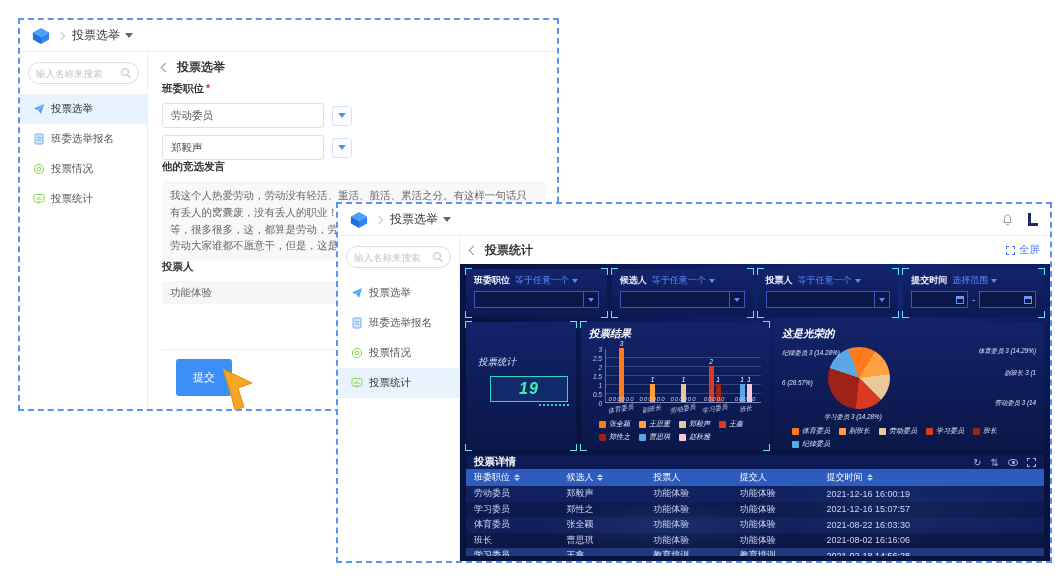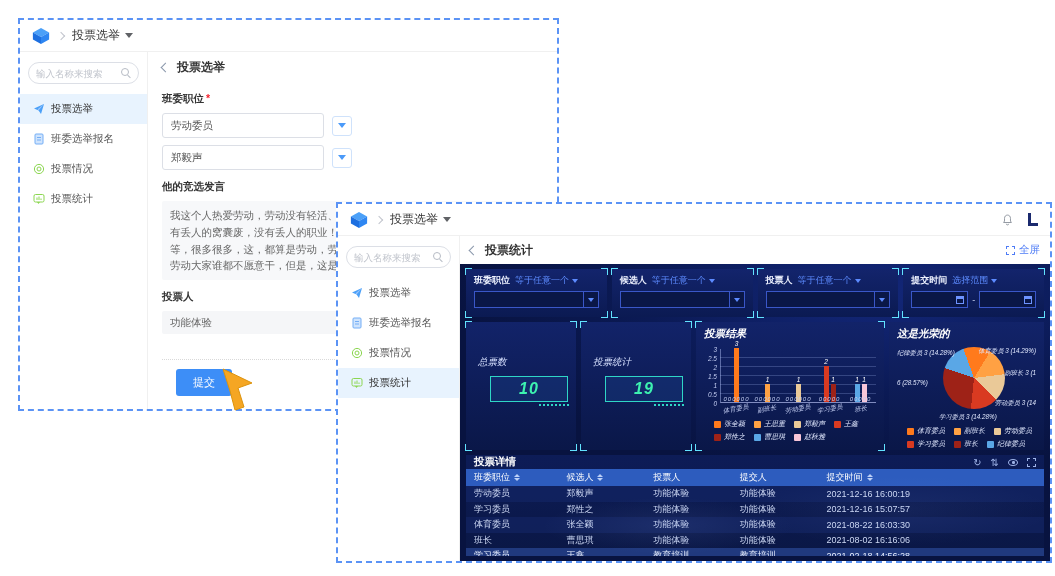--- a/index.html
+++ b/index.html
@@ -28,32 +28,32 @@
   .mag::after { content:''; position:absolute; width:4px; height:1px; background:#b7bcc5; transform:rotate(45deg); left:6px; top:8px; }
   .menu-item { height:30px; display:flex; align-items:center; gap:6px; padding-left:13px; font-size:10.5px; color:#555; cursor:pointer; }
   .menu-item.active { background:#e8f3fe; color:#333; }
   .menu-item svg { flex:none; }
 
   .content-title { height:30px; display:flex; align-items:center; padding:0 12px; font-size:12px; font-weight:bold; color:#333; gap:8px; }
   .back-chev { width:7px; height:7px; border-left:1.5px solid #8a97ab; border-bottom:1.5px solid #8a97ab; transform:rotate(45deg); }
 
   
   .w1-main { flex:1; display:flex; flex-direction:column; padding:0 12px 0 14px; overflow:hidden; }
-  .fld-label { font-size:10.5px; font-weight:bold; color:#333; margin-top:10px; }
+  .fld-label { font-size:10.5px; font-weight:bold; color:#333; }
   .req { color:#f5222d; margin-left:2px; }
   .select-row { display:flex; align-items:center; gap:8px; margin-top:7px; }
   .select-box { width:162px; height:25px; border:1px solid #dcdfe6; border-radius:3px; display:flex; align-items:center; padding:0 8px; font-size:10.5px; color:#555; background:#fff; }
   .caret-btn { width:20px; height:20px; border:1px solid #cfe2fb; border-radius:3px; display:flex; align-items:center; justify-content:center; background:#fff; }
   .caret-btn .caret-down { border-top-color:#4b9af9; }
   .speech { margin-top:7px; background:#f7f8fa; border-radius:2px; padding:6px 8px; font-size:10.5px; color:#666; line-height:1.6; }
   .voter-box { margin-top:7px; background:#f5f6f8; border-radius:2px; height:23px; display:flex; align-items:center; padding:0 8px; font-size:10.5px; color:#666; }
   .w1-spacer { flex:1; }
   .dotted-divider { border-top:1px dotted #d9d9d9; }
   .submit-row { padding:9px 0 13px 14px; }
-  .btn-primary { width:56px; height:27px; background:#3d8ef7; border:none; border-radius:3px; color:#fff; font-size:11px; cursor:pointer; }
+  .btn-primary { width:56px; height:37px; background:#3d8ef7; border:none; border-radius:3px; color:#fff; font-size:11px; cursor:pointer; }
 
   
   .w2-content { flex:1; display:flex; flex-direction:column; overflow:hidden; }
   .w2-titlebar { height:28px; display:flex; align-items:center; padding:0 10px; gap:8px; font-size:12px; font-weight:bold; color:#333; }
   .fullscreen-lk { margin-left:auto; display:flex; align-items:center; gap:4px; color:#4e7cf6; font-size:10.5px; font-weight:normal; cursor:pointer; }
   .fs-corner { width:9px; height:9px; position:relative; display:inline-block; color:inherit; }
   .fs-corner i { position:absolute; width:3px; height:3px; }
   .fs-corner i:nth-child(1){top:0;left:0;border-top:1.2px solid currentColor;border-left:1.2px solid currentColor;}
   .fs-corner i:nth-child(2){top:0;right:0;border-top:1.2px solid currentColor;border-right:1.2px solid currentColor;}
   .fs-corner i:nth-child(3){bottom:0;left:0;border-bottom:1.2px solid currentColor;border-left:1.2px solid currentColor;}
@@ -384,30 +384,20 @@
               <span class="date-sep">-</span>
               <span class="date-box">
                   <span class="val"></span>
                   <span class="cal"></span>
                 </span>
             </div>
           </div>
         </div>
 
         <div class="panels-row">
-          <div class="panel stat-panel corners">
-              <i></i>
-              <i></i>
-              <i></i>
-              <i></i>
-            <div class="stat-label">总票数</div>
-            <div class="stat-valbox">
-              <span class="stat-val">10</span>
-            </div>
-          </div>
           <div class="panel stat-panel corners">
               <i></i>
               <i></i>
               <i></i>
               <i></i>
             <div class="stat-label">投票统计</div>
             <div class="stat-valbox">
               <span class="stat-val">19</span>
             </div>
           </div>

